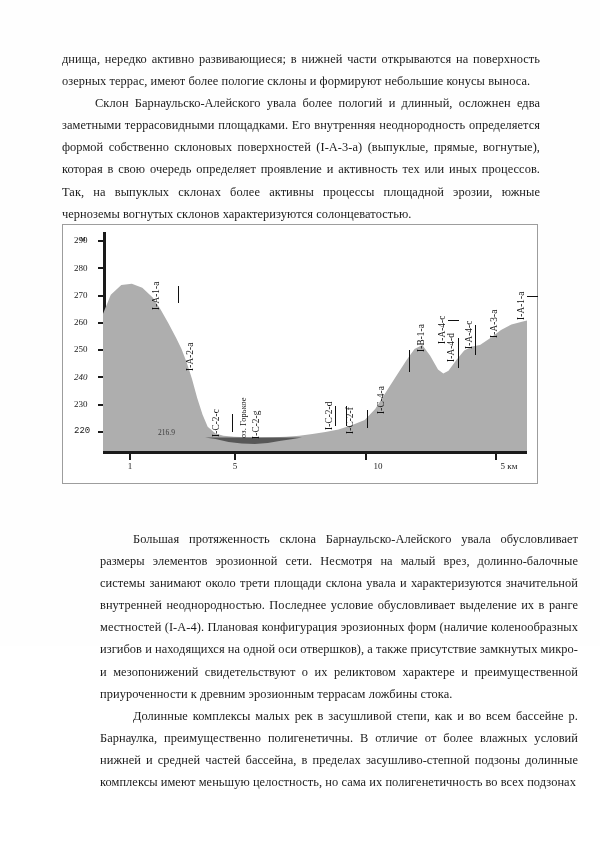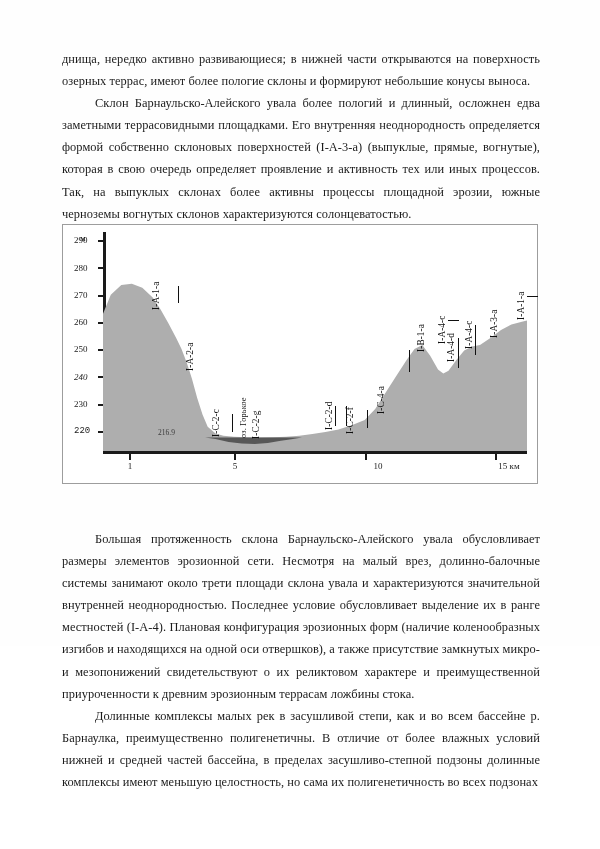--- a/index.html
+++ b/index.html
@@ -264,23 +264,23 @@
     <div class="xtick-mark" style="left:67px;"></div>
     <div class="xtick-label" style="left:68px;">1</div>
 
     <div class="xtick-mark" style="left:172px;"></div>
     <div class="xtick-label" style="left:173px;">5</div>
 
     <div class="xtick-mark" style="left:303px;"></div>
     <div class="xtick-label" style="left:304px;margin-left:12px;">10</div>
 
     <div class="xtick-mark" style="left:433px;"></div>
-    <div class="xtick-label" style="left:447px;">15 км</div>
+    <div class="xtick-label" style="left:447px;">5 км</div>
   </div>
 
 
-  <div class="text-col" style="top:528px;">
+  <div class="text-col" style="top:528px;margin-left:38px;">
     <p class="para indent">Большая протяженность склона Барнаульско-Алейского увала обусловливает размеры элементов эрозионной сети. Несмотря на малый врез, долинно-балочные системы занимают около трети площади склона увала и характеризуются значительной внутренней неоднородностью. Последнее условие обусловливает выделение их в ранге местностей (I-А-4). Плановая конфигурация эрозионных форм (наличие коленообразных изгибов и находящихся на одной оси отвершков), а также присутствие замкнутых микро- и мезопонижений свидетельствуют о их реликтовом характере и преимущественной приуроченности к древним эрозионным террасам ложбины стока.</p>
     <p class="para indent">Долинные комплексы малых рек в засушливой степи, как и во всем бассейне р. Барнаулка, преимущественно полигенетичны. В отличие от более влажных условий нижней и средней частей бассейна, в пределах засушливо-степной подзоны долинные комплексы имеют меньшую целостность, но сама их полигенетичность во всех подзонах</p>
   </div>
 
 
 </div>
 
 </body></html>

